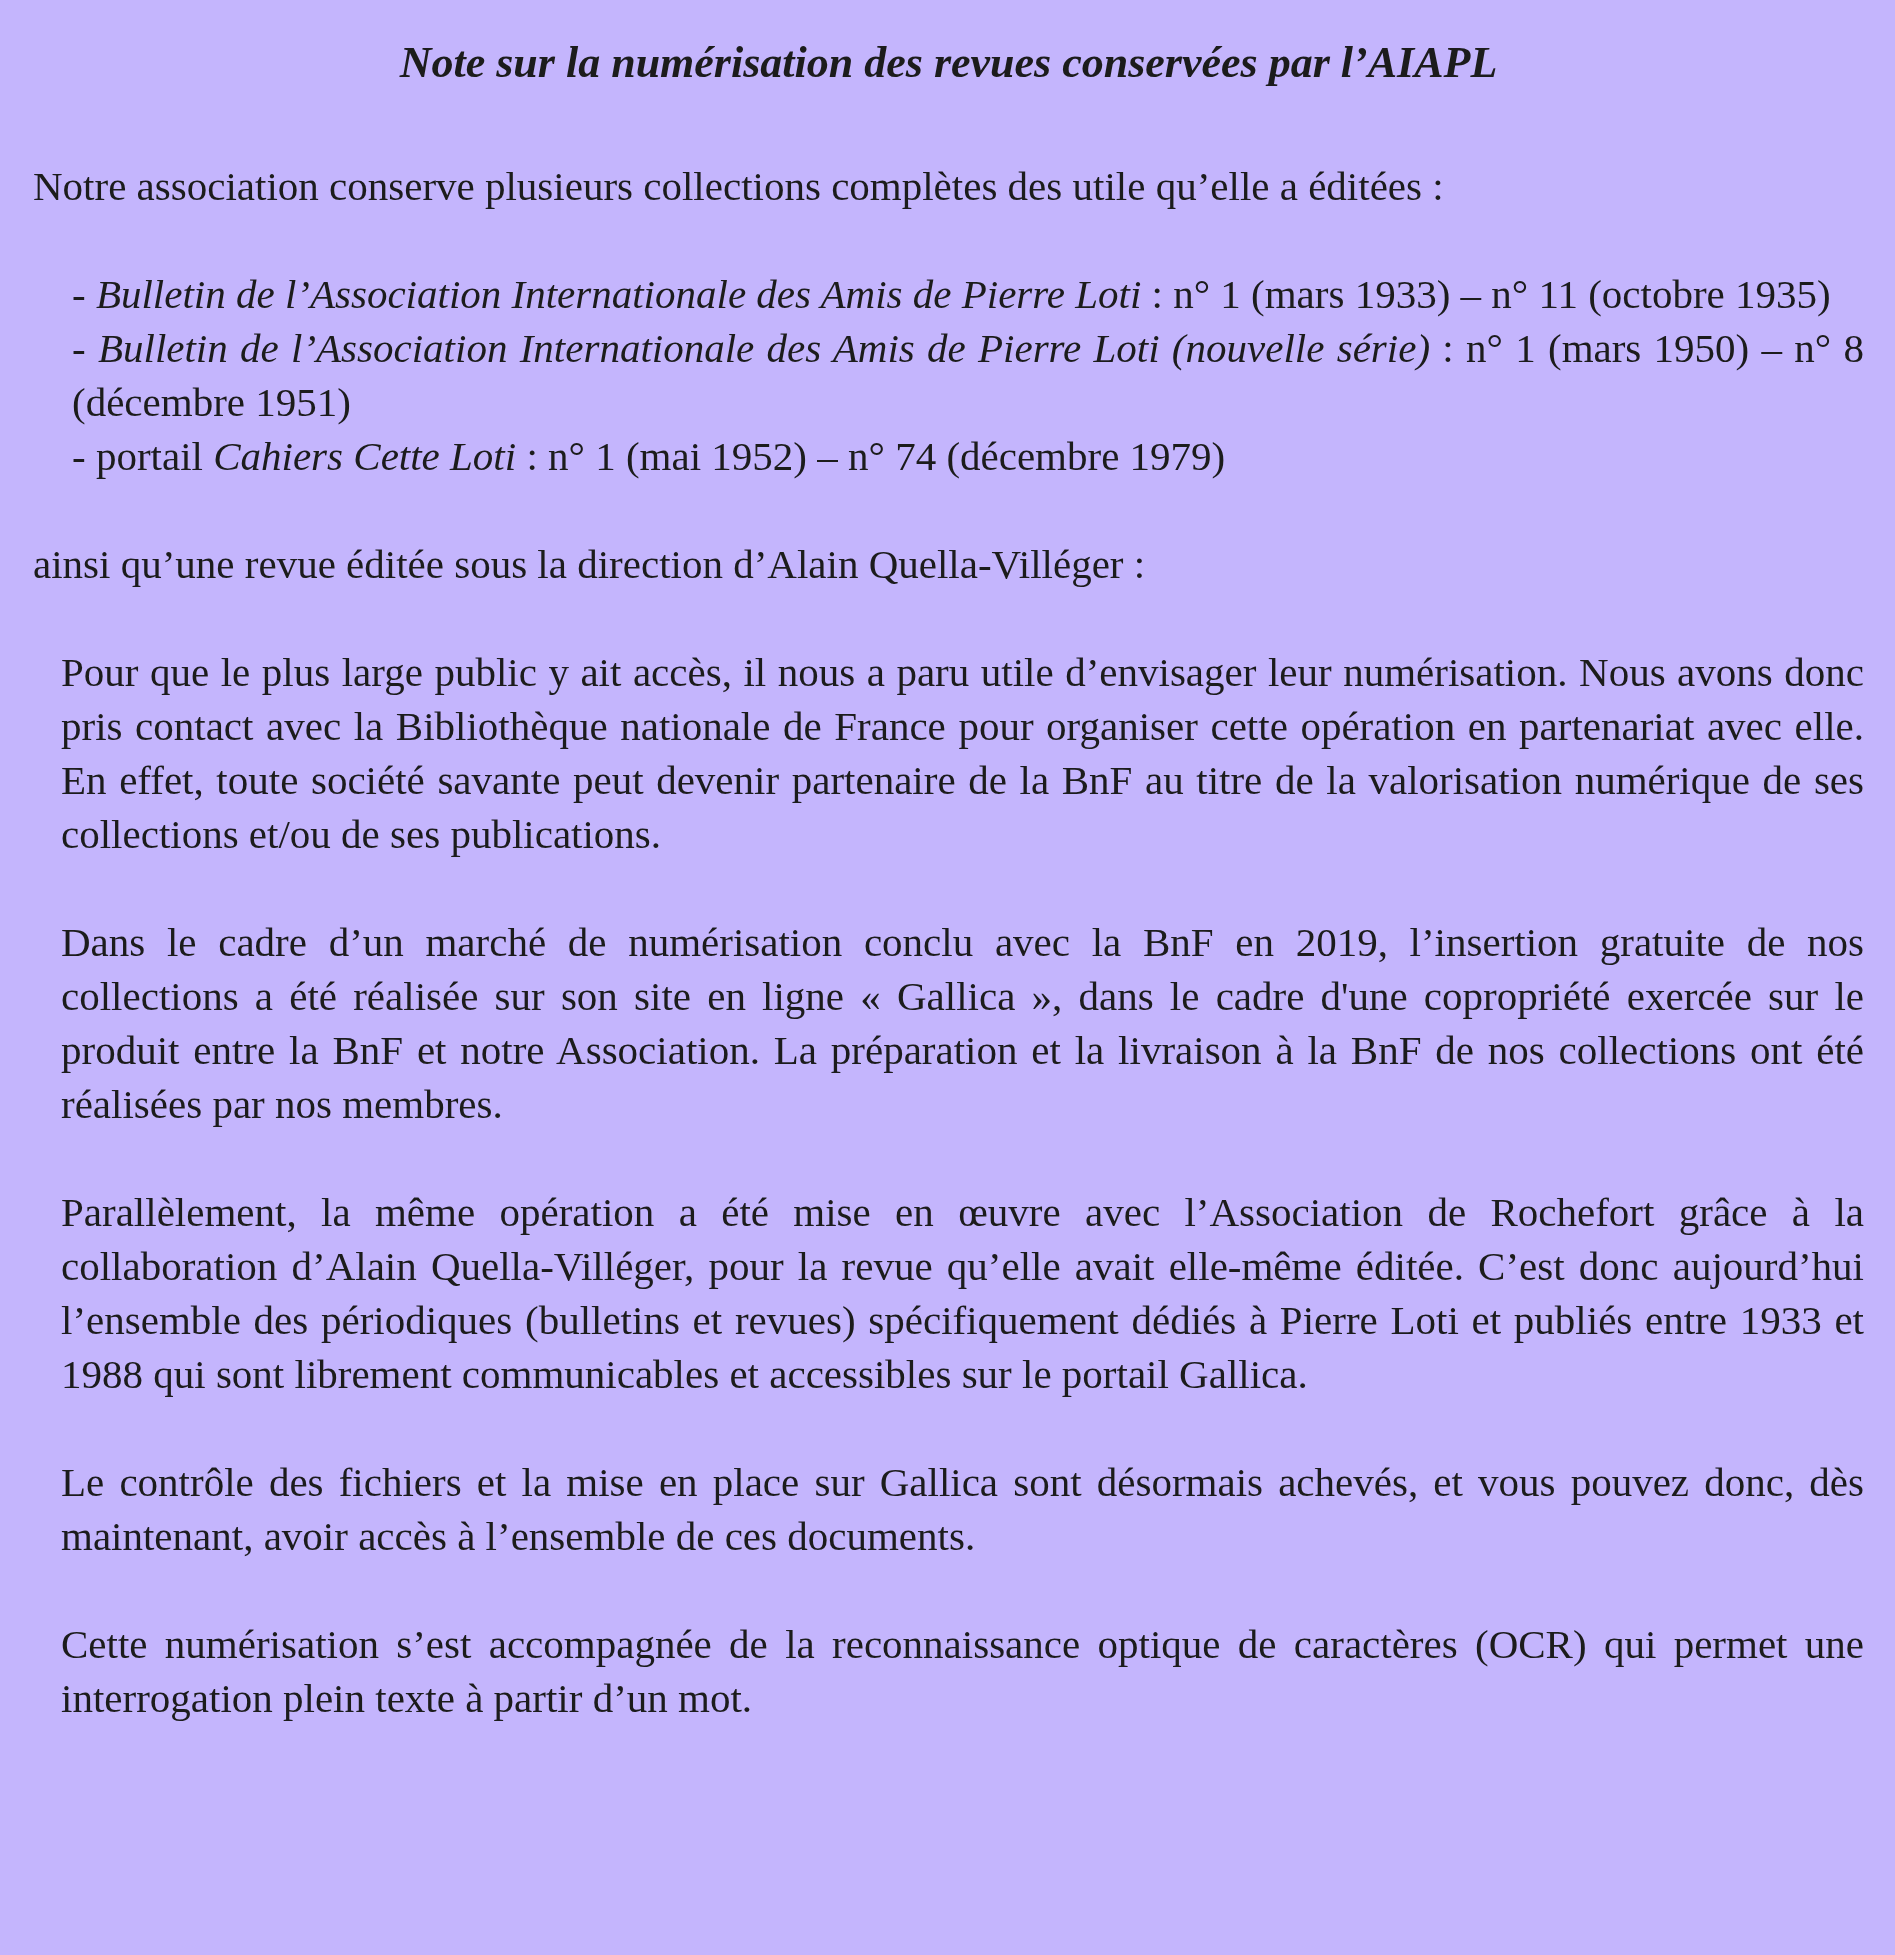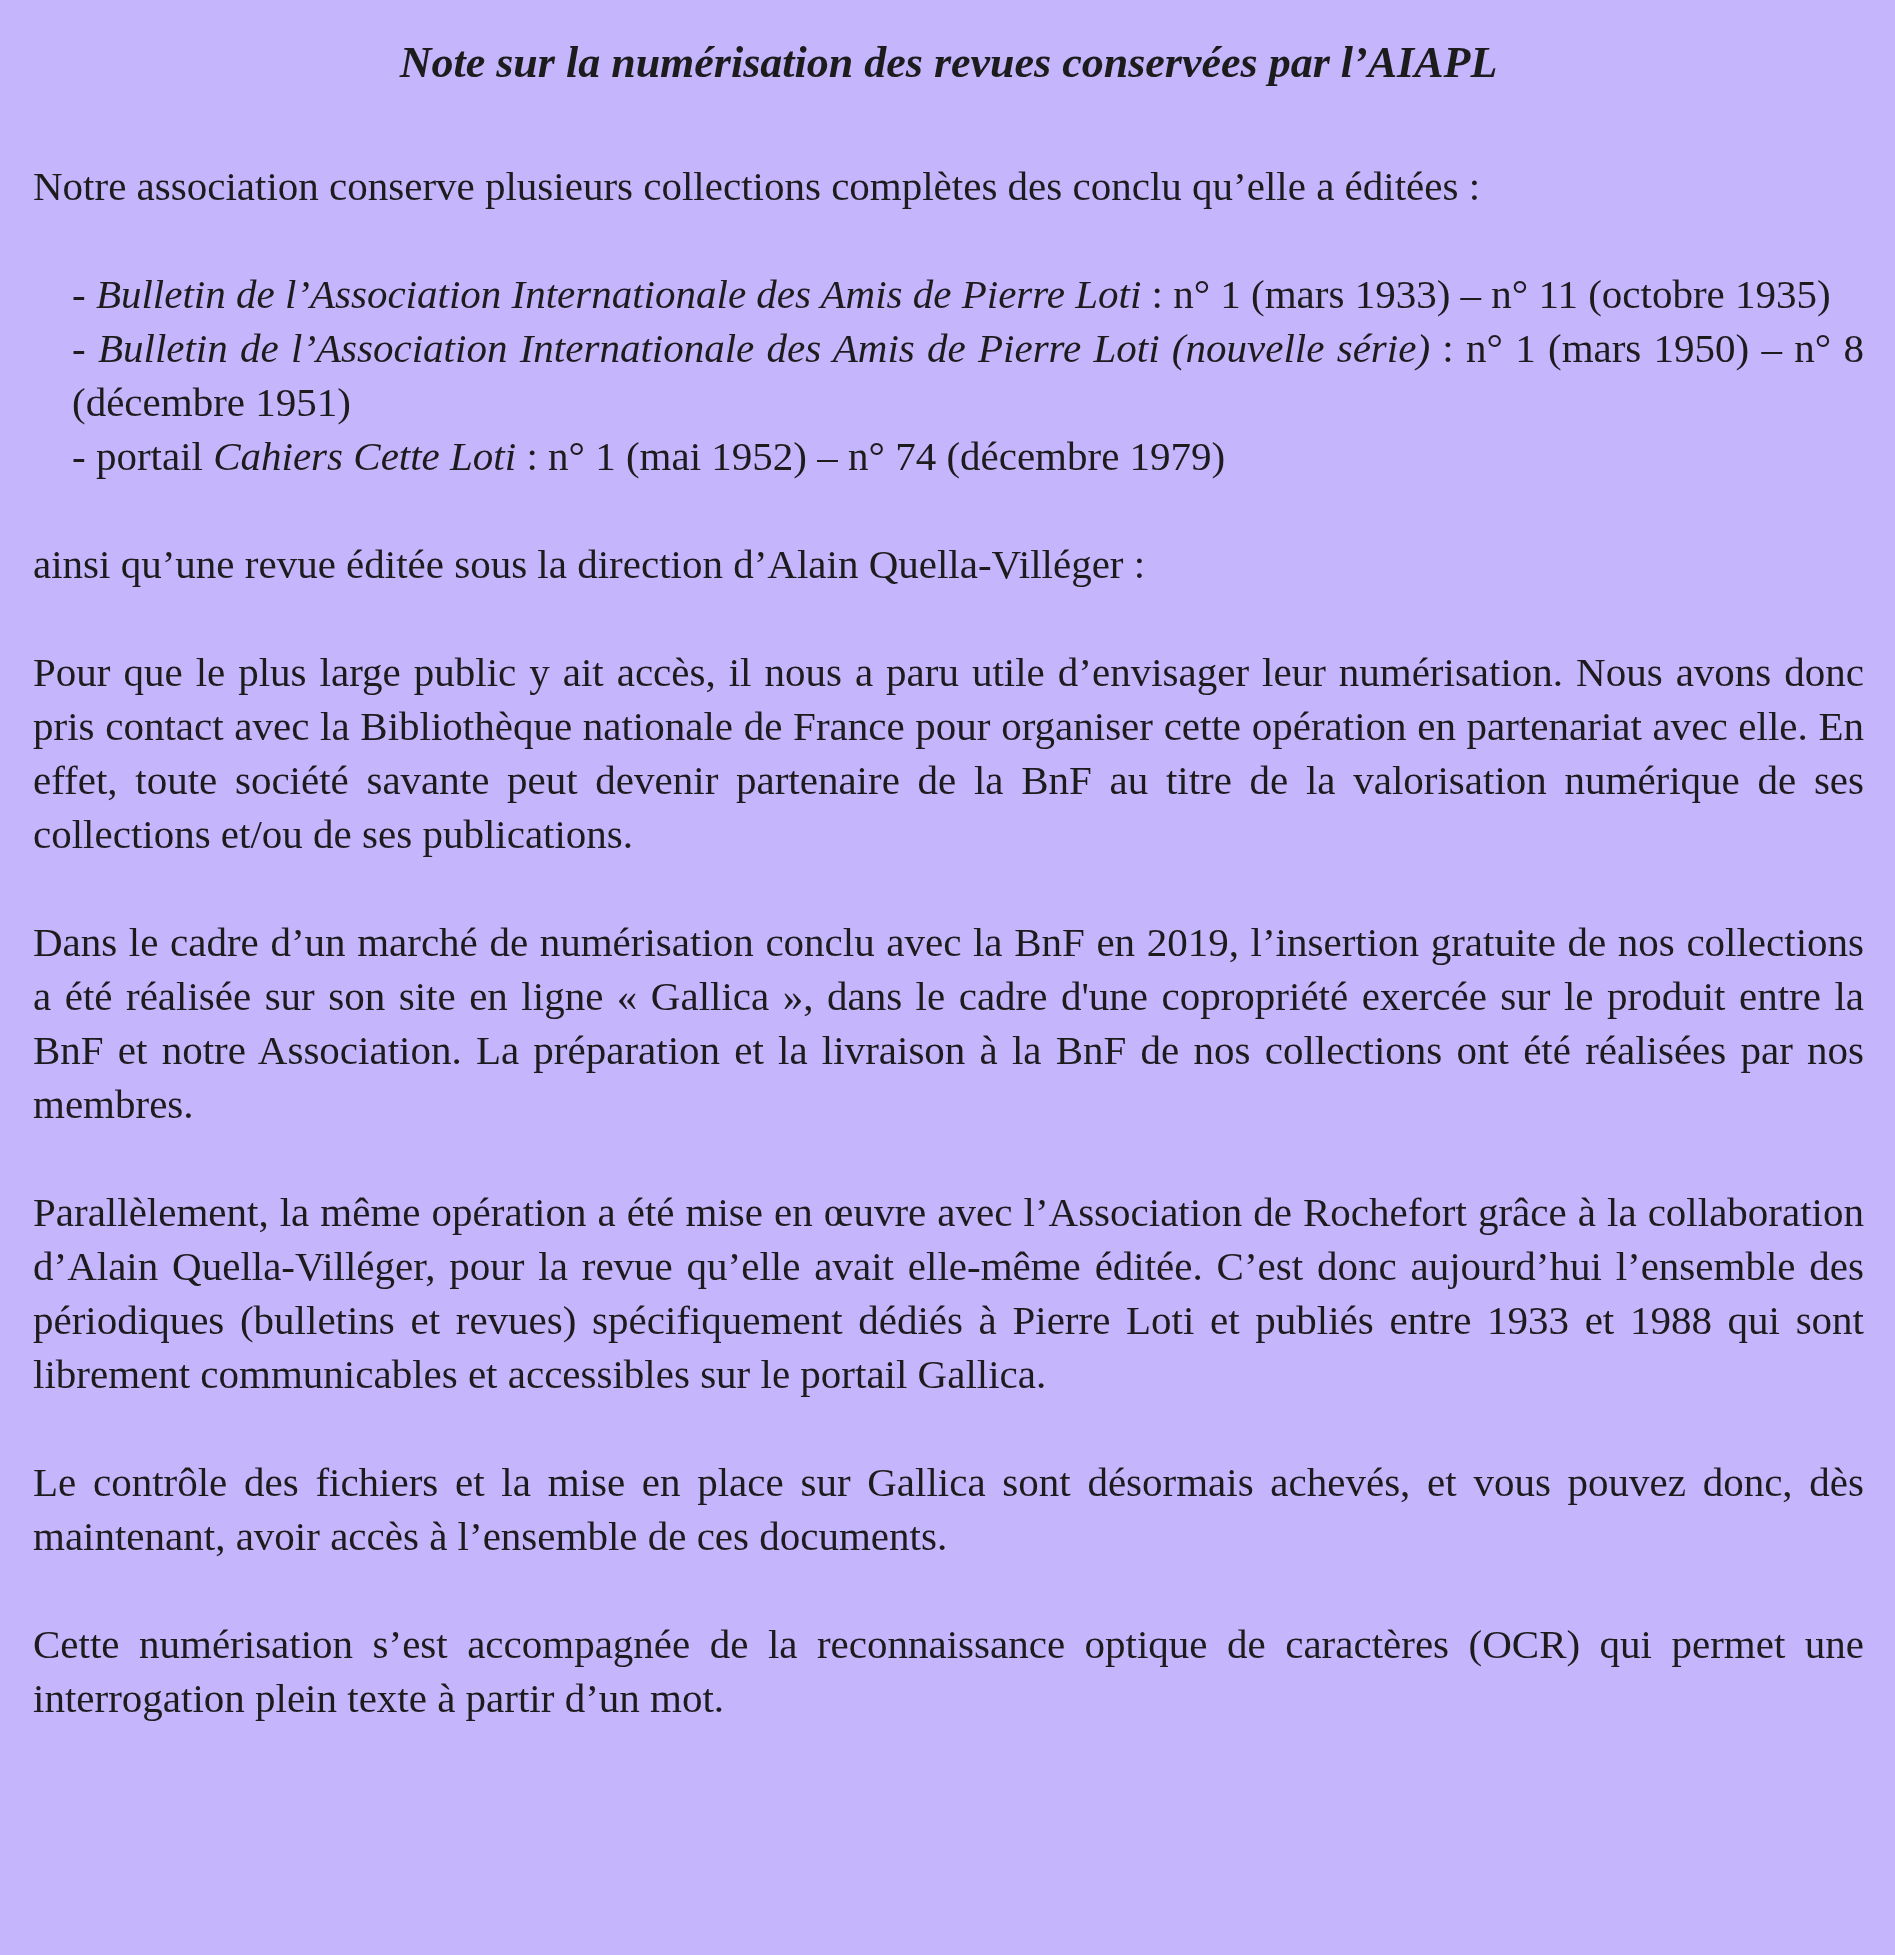--- a/index.html
+++ b/index.html
@@ -26,33 +26,33 @@
     text-align: center;
     font-size: 44px;
     line-height: 54px;
     font-weight: bold;
     font-style: italic;
   }
   p { margin: 0; }
   .intro   { margin-top: 69px; }
   .list    { margin-top: 54px; }
   .block   { margin-top: 54px; }
-  .para    { margin-top: 54px; text-align: justify; }
+  .para    { margin-top: 54px; text-align: justify; margin-left: 28px; }
   .item    { text-align: justify; margin-left: 39px; }
   .line    { text-align: left; }
   .it      { font-style: italic; }
 </style>
 </head>
 <body>
 
 <div class="page">
 
   <h1 class="title">Note sur la numérisation des revues conservées par l’AIAPL</h1>
 
-  <p class="intro line">Notre association conserve plusieurs collections complètes des conclu qu’elle a éditées :</p>
+  <p class="intro line">Notre association conserve plusieurs collections complètes des utile qu’elle a éditées :</p>
 
   <div class="list">
     <p class="item"><span>- </span><span class="it">Bulletin de l’Association Internationale des Amis de Pierre Loti</span><span> : n° 1 (mars 1933) – n° 11 (octobre 1935)</span></p>
     <p class="item"><span>- </span><span class="it">Bulletin de l’Association Internationale des Amis de Pierre Loti (nouvelle série)</span><span> : n° 1 (mars 1950) – n° 8 (décembre 1951)</span></p>
     <p class="item"><span>- portail </span><span class="it">Cahiers Cette Loti</span><span> : n° 1 (mai 1952) – n° 74 (décembre 1979)</span></p>
   </div>
 
   <div class="block">
     <p class="line">ainsi qu’une revue éditée sous la direction d’Alain Quella-Villéger :</p>
   </div>

